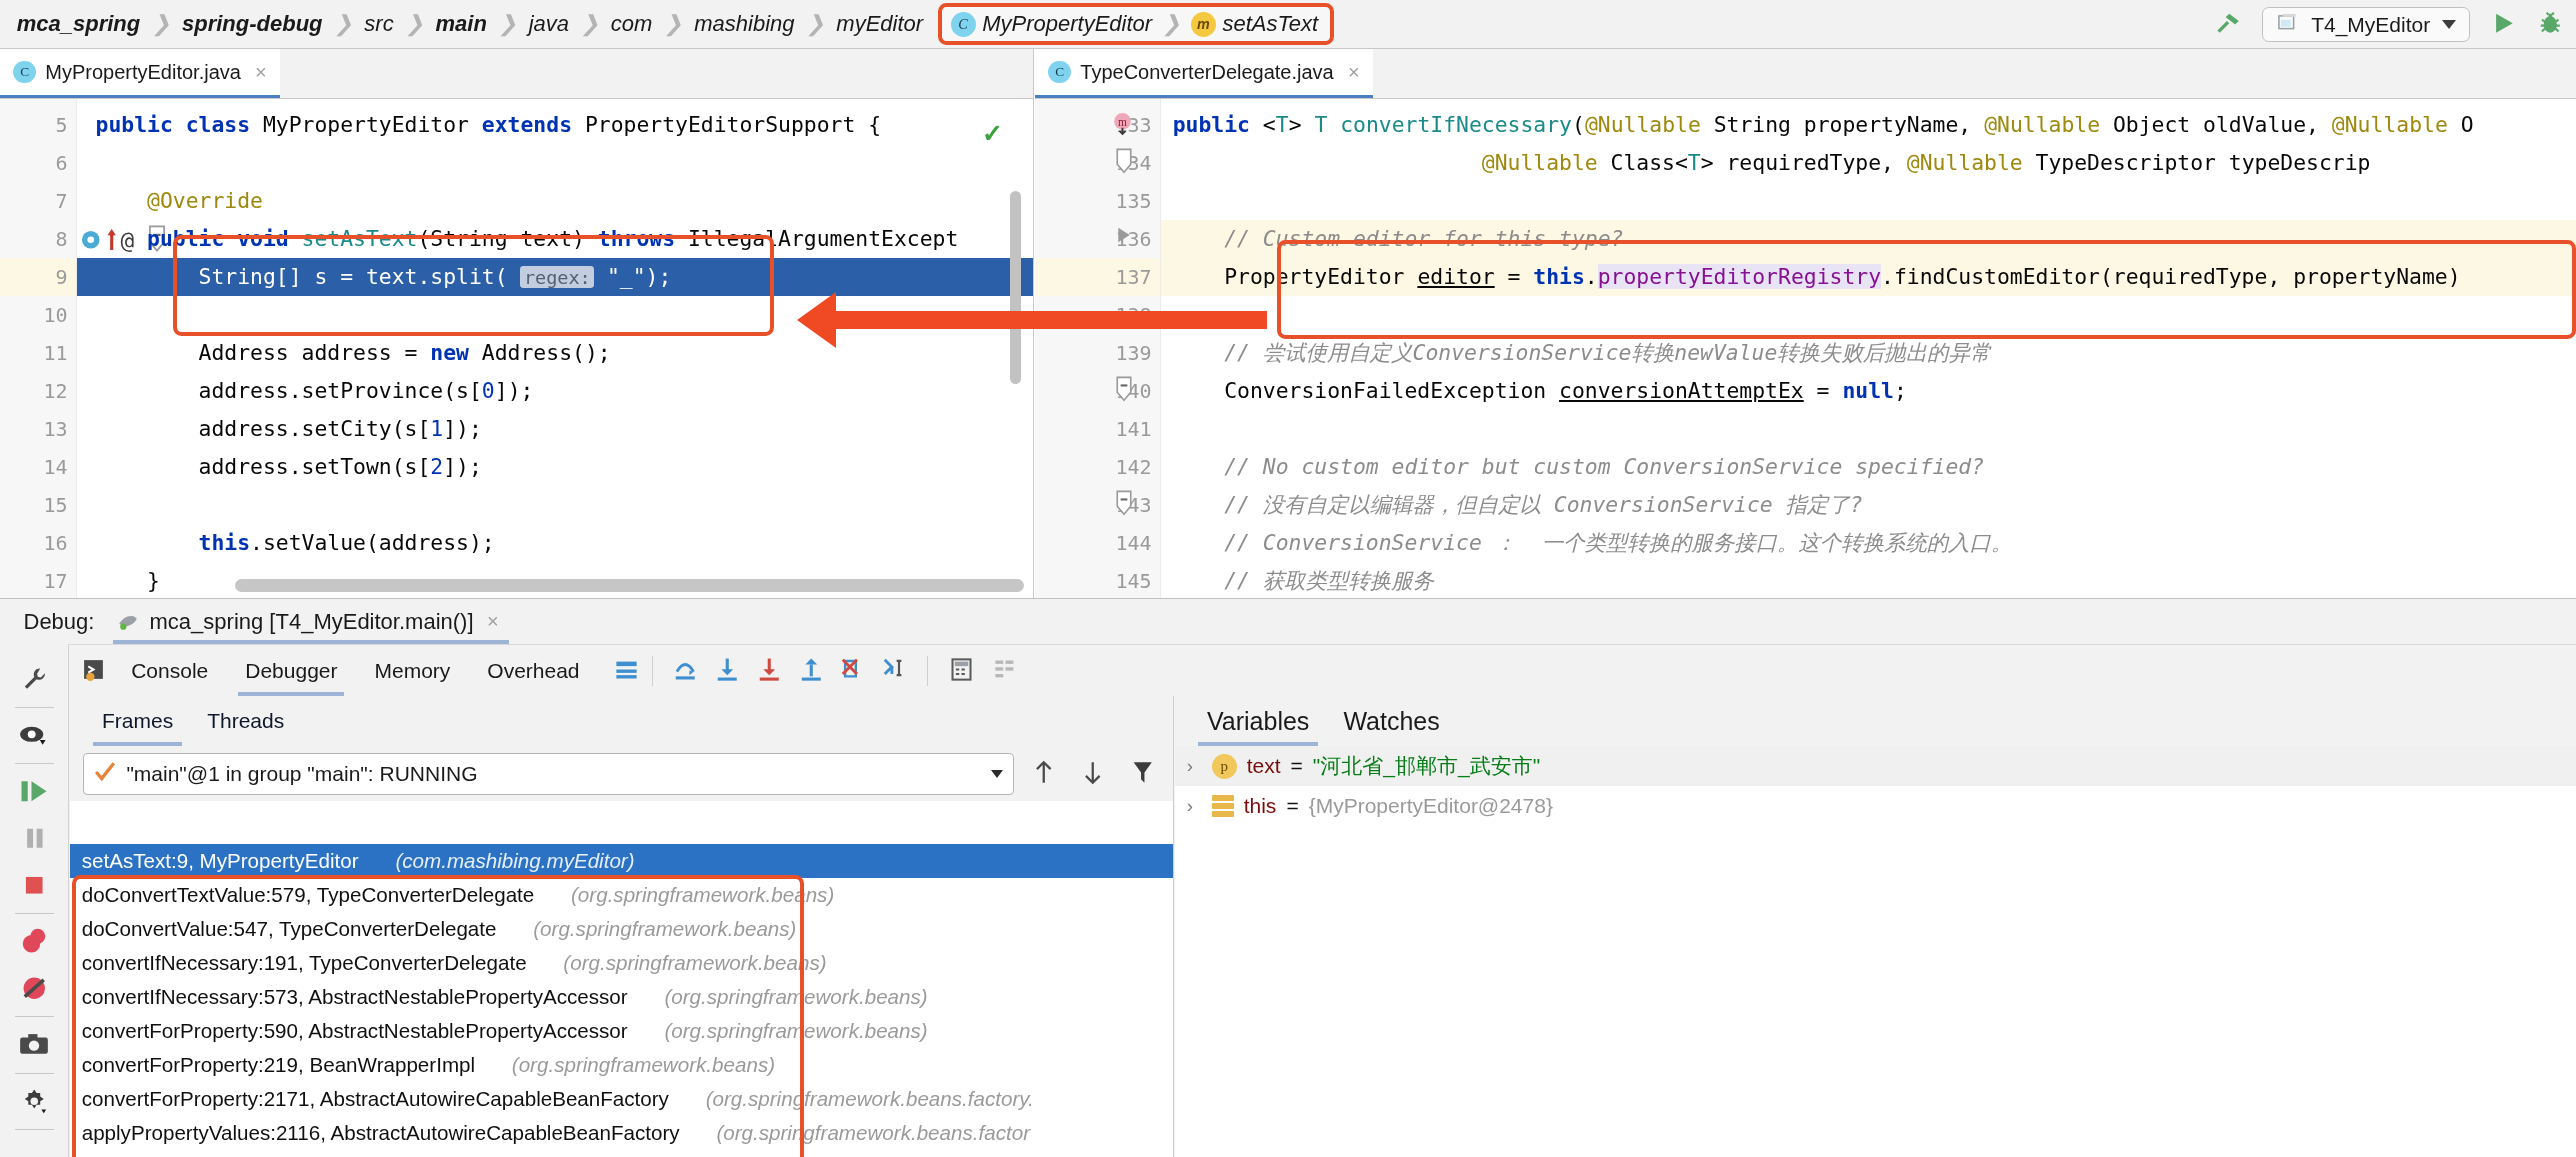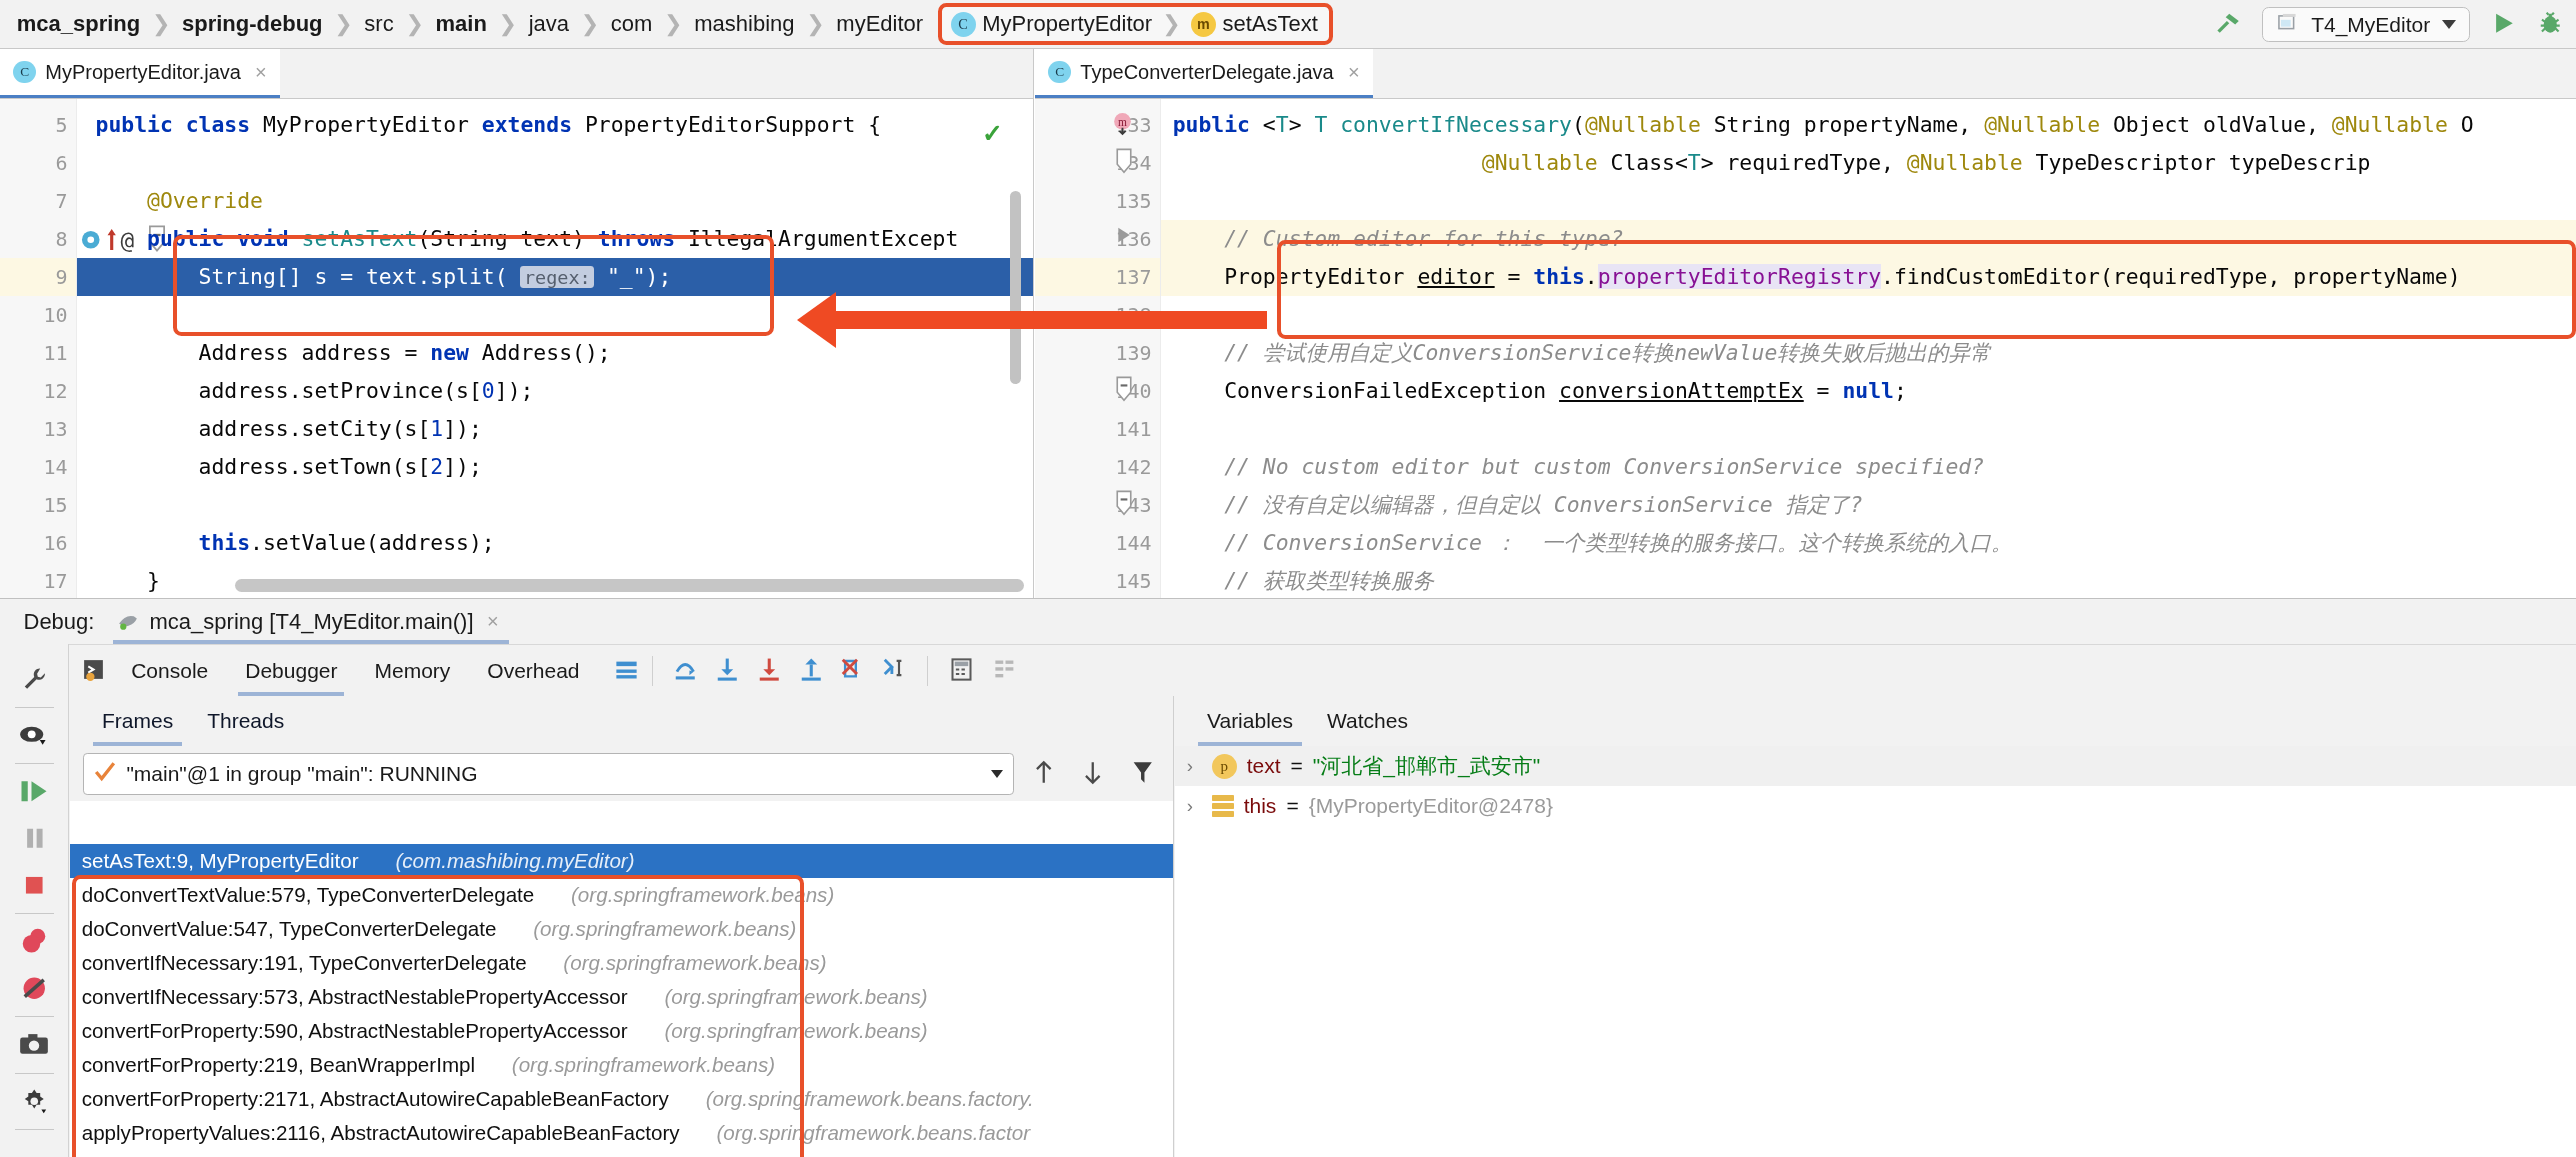--- a/index.html
+++ b/index.html
@@ -10,21 +10,21 @@
     overflow: hidden;
   }
   .app { position: relative; width: 2576px; height: 1158px; background:#f2f2f2; }
 
   
   .topbar {
     position:absolute; left:0; top:0; width:2576px; height:49px;
     background:#f2f2f2; border-bottom:0.8px solid #c8c8c8;
     display:flex; align-items:center;
   }
-  .breadcrumb { display:flex; align-items:center; height:49px; padding-left:6.7px; }
+  .breadcrumb { display:flex; align-items:center; height:49px; padding-left:6.7px;font-style:italic; }
   .crumb {
     font-size:22px; color:#1a1a1a; padding:0 10px; white-space:nowrap;
     font-family:"Liberation Sans", sans-serif;
   }
   .crumb.bold { font-weight:bold; }
   .crumb-sep {
     color:#b4b4b4; font-size:22px; padding:0 1.7px;
   }
   .crumb-hl {
     display:flex; align-items:center; gap:8.4px;
@@ -167,21 +167,21 @@
   .frame-item {
     height:34px; line-height:34px; padding-left:11.7px; white-space:nowrap;
     font-size:20.6px; color:#101010;
   }
   .frame-item.sel { background:#2b72c4; color:#fff; }
   .frame-item .pkg { color:#9a9a9a; font-style:italic;margin-left:31px; }
   .frame-item.sel .pkg { color:#e6eef8; font-style:italic; }
 
   .vars-col { position:absolute; left:1175px; top:97px; right:0; bottom:0; background:#fff; }
   .vars-tabs { height:50px; display:flex; align-items:center; padding-left:15px; background:#f2f2f2; }
-  .vtab { font-size:21px; color:#1a1a1a; padding:0 17px; height:50px; line-height:50px; position:relative; }
+  .vtab { font-size:25px; color:#1a1a1a; padding:0 17px; height:50px; line-height:50px; position:relative; }
   .vtab.active::after { content:""; position:absolute; left:8.4px; right:8.4px; bottom:0; height:4.2px; background:#9db4d6; }
   .var-row { height:40px; display:flex; align-items:center; gap:10px; padding-left:11.7px; font-size:21px; }
   .var-row.sel { background:#f0f0f0; }
   .chev { color:#7a7a7a; font-size:18.5px; width:15px; }
   .var-ic-p { width:25px;height:25px;border-radius:50%;background:#f2c75c;display:flex;align-items:center;justify-content:center;font-size:15px;color:#6a4a00;font-family:"Liberation Serif",serif; }
   .var-ic-t { width:22px;height:25px;display:flex;flex-direction:column;justify-content:space-around; }
   .var-ic-t i { display:block;height:5.9px;background:#e8b94a;border-radius:0.8px; }
   .var-name { color:#7a0b0b; }
   .var-eq { color:#101010; }
   .var-str { color:#067d17; }

